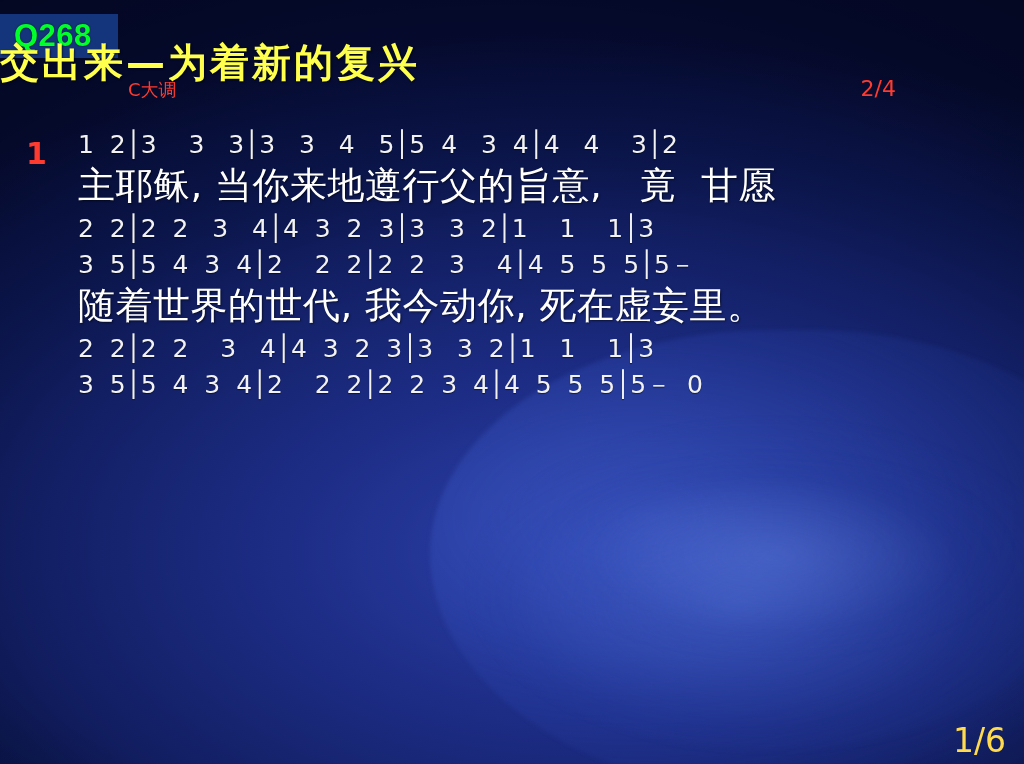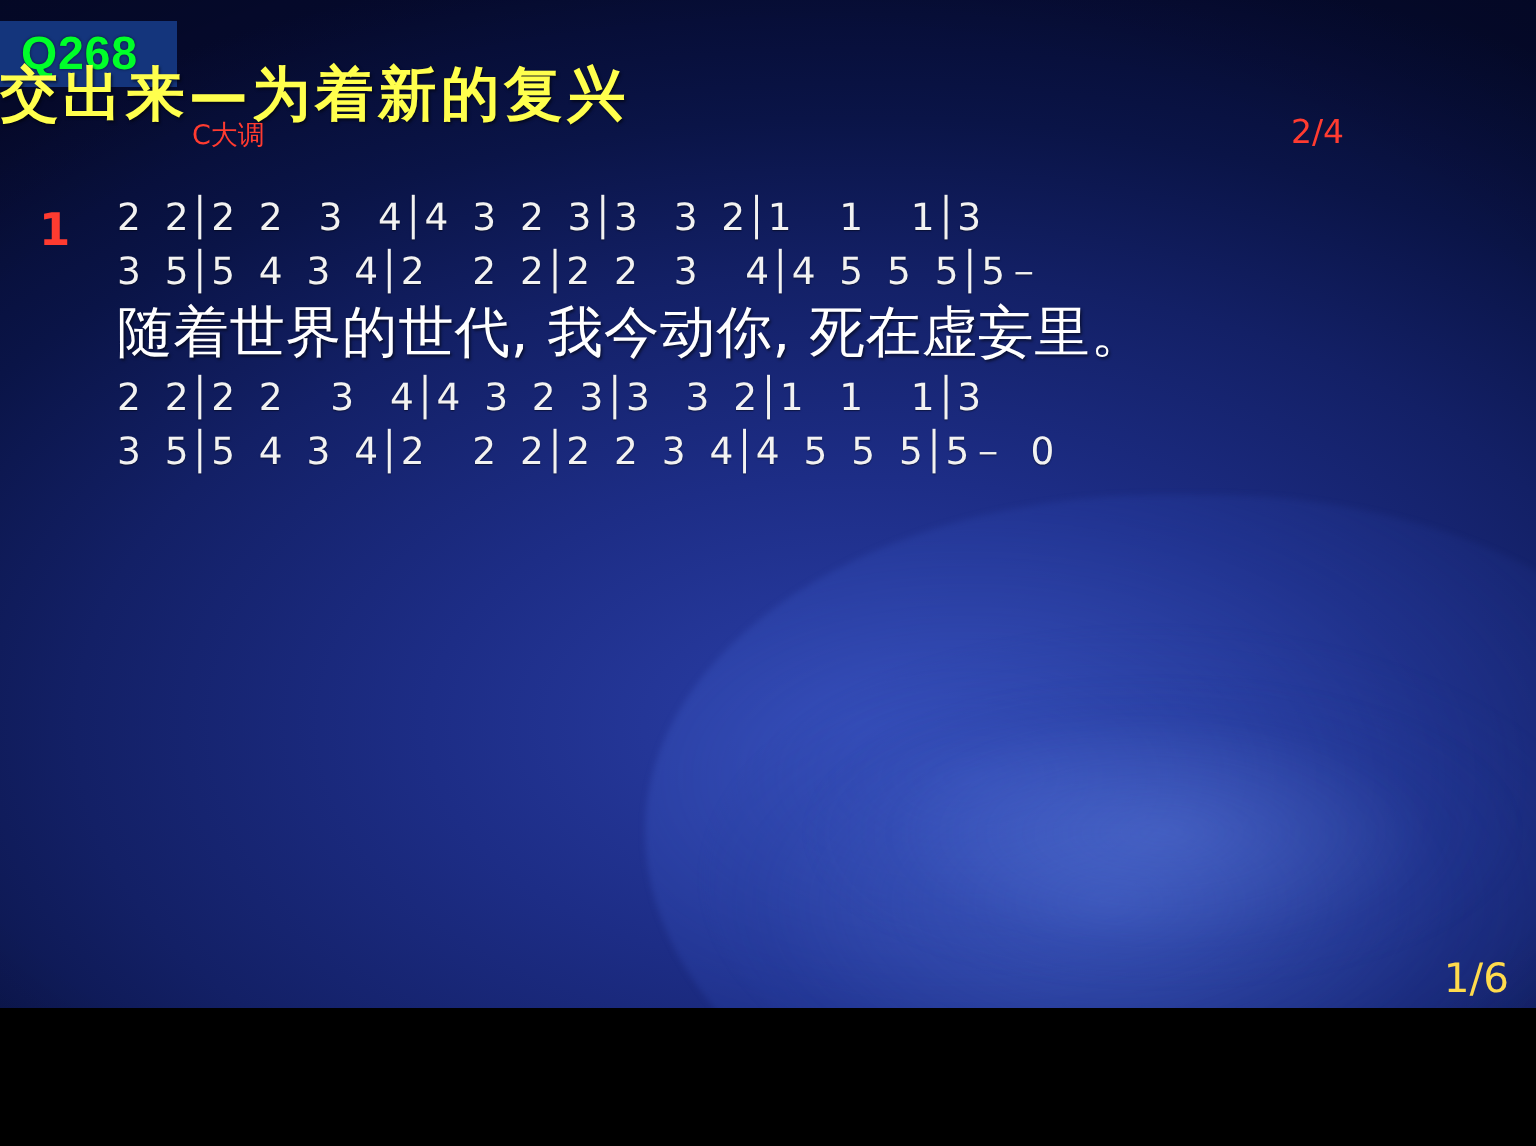--- a/index.html
+++ b/index.html
@@ -6,21 +6,21 @@
     margin: 0;
     padding: 0;
     background: #000;
   }
   body {
     font-family: "Liberation Sans", sans-serif;
   }
   .slide {
     position: relative;
     width: 1024px;
-    height: 672px;
+    height: 764px;
     overflow: hidden;
     background:
       radial-gradient(ellipse 900px 520px at 56% 72%, #2b3fa8 0%, #1d2d86 32%, #132066 58%, #0a1447 78%, #050a2e 100%),
       linear-gradient(160deg, #071037 0%, #0d1a52 40%, #0a1342 100%);
     text-decoration: underline;
   }
   
   .swirl1 {
     position: absolute;
     left: 430px;
@@ -112,21 +112,21 @@
     color: #ff3b30;
     font-size: 30px;
     font-weight: bold;
     font-family: "DejaVu Sans", sans-serif;
   }
   .page-num {
     position: absolute;
     right: 18px;
     bottom: 4px;
     color: #ffdb4d;
-    font-size: 27px;
+    font-size: 33px;
     font-family: "DejaVu Sans", sans-serif;
   }
 
   
   .sheet {
     position: absolute;
     left: 78px;
     top: 128px;
     width: 900px;
   }
@@ -164,20 +164,24 @@
   <div class="corner-dark"></div>
 
   <div class="badge">Q268</div>
   <div class="title">交出来—为着新的复兴</div>
   <div class="key-sig">C大调</div>
   <div class="meter">2/4</div>
   <div class="verse-num">1</div>
 
   <div class="sheet">
     <div class="line-group">
+      <div class="notes">1  2│3    3   3│3   3   4   5│5  4   3  4│4   4    3│2</div>
+      <div class="lyric">主耶稣, 当你来地遵行父的旨意,   竟  甘愿</div>
+    </div>
+    <div class="line-group">
       <div class="notes">2  2│2  2   3   4│4  3  2  3│3   3  2│1    1    1│3</div>
     </div>
     <div class="line-group">
       <div class="notes">3  5│5  4  3  4│2    2  2│2  2   3    4│4  5  5  5│5－</div>
       <div class="lyric">随着世界的世代, 我今动你, 死在虚妄里。</div>
     </div>
     <div class="line-group">
       <div class="notes">2  2│2  2    3   4│4  3  2  3│3   3  2│1   1    1│3</div>
     </div>
     <div class="line-group">

